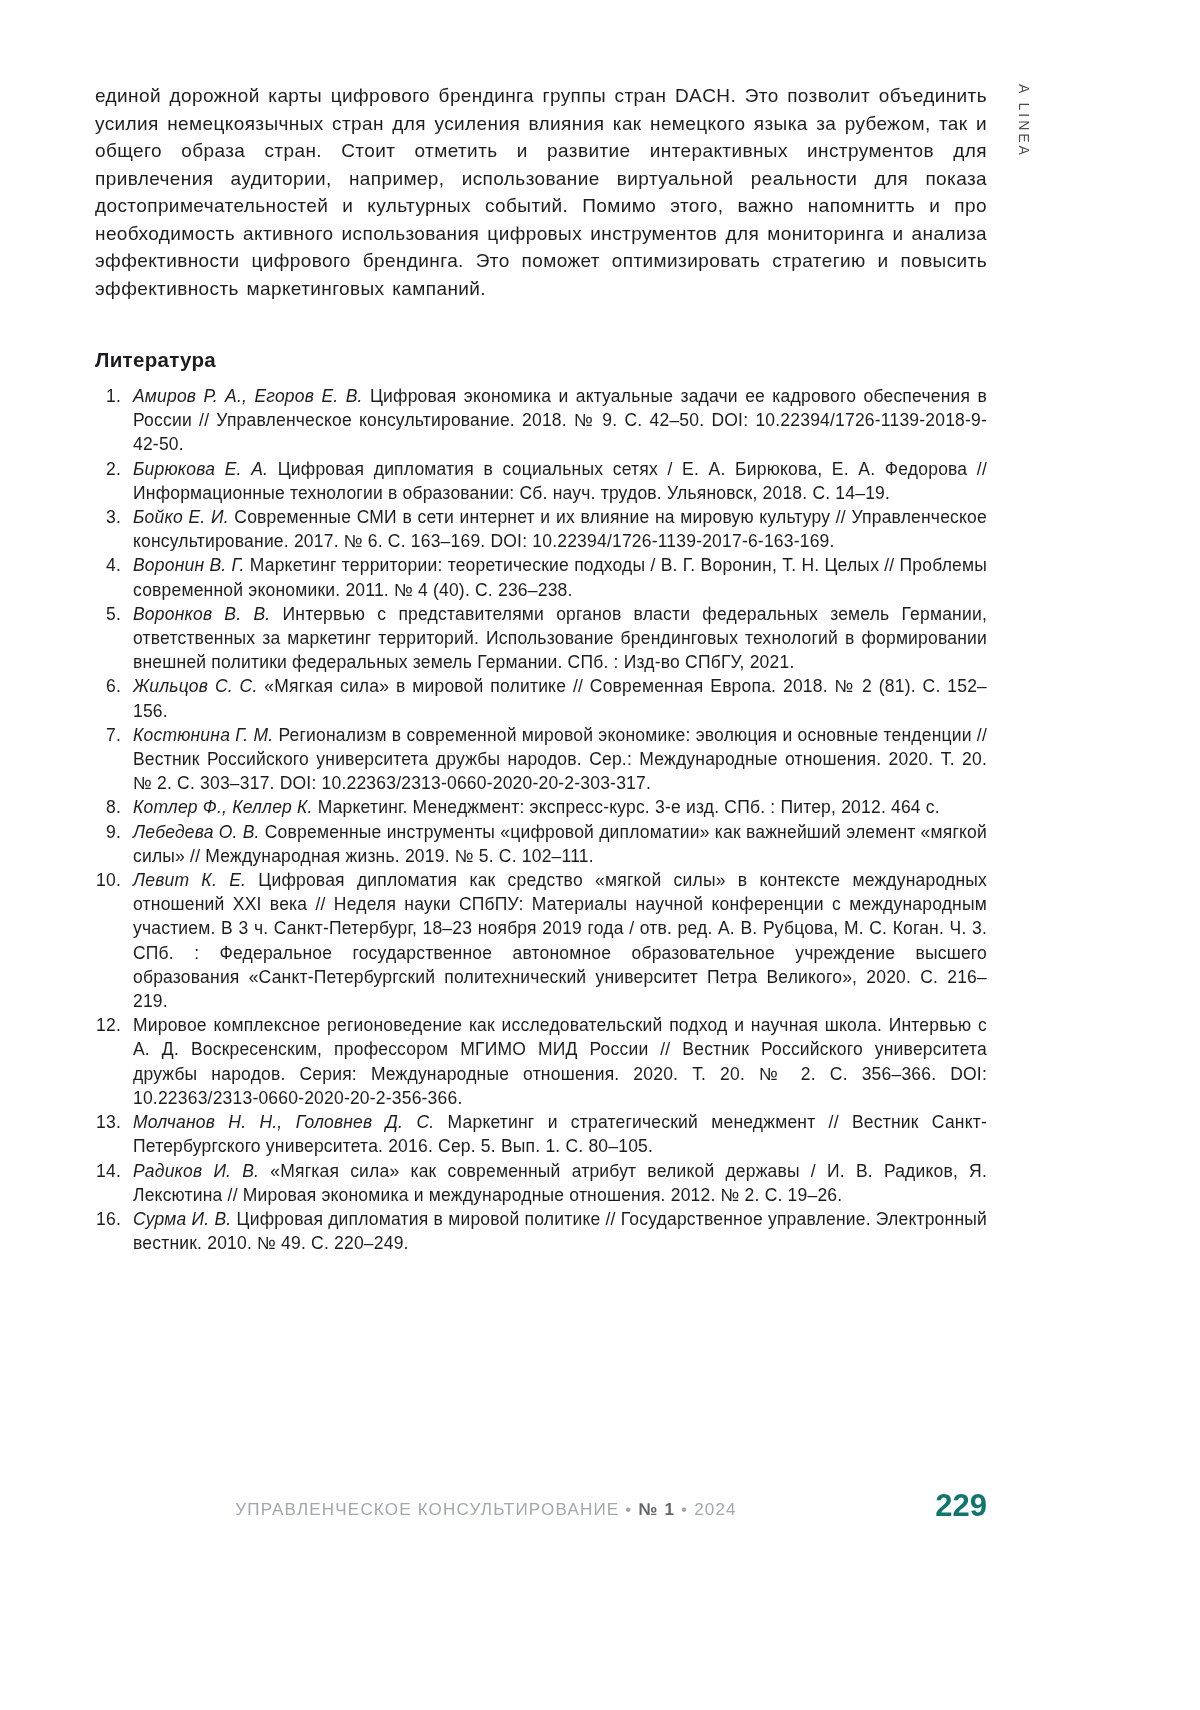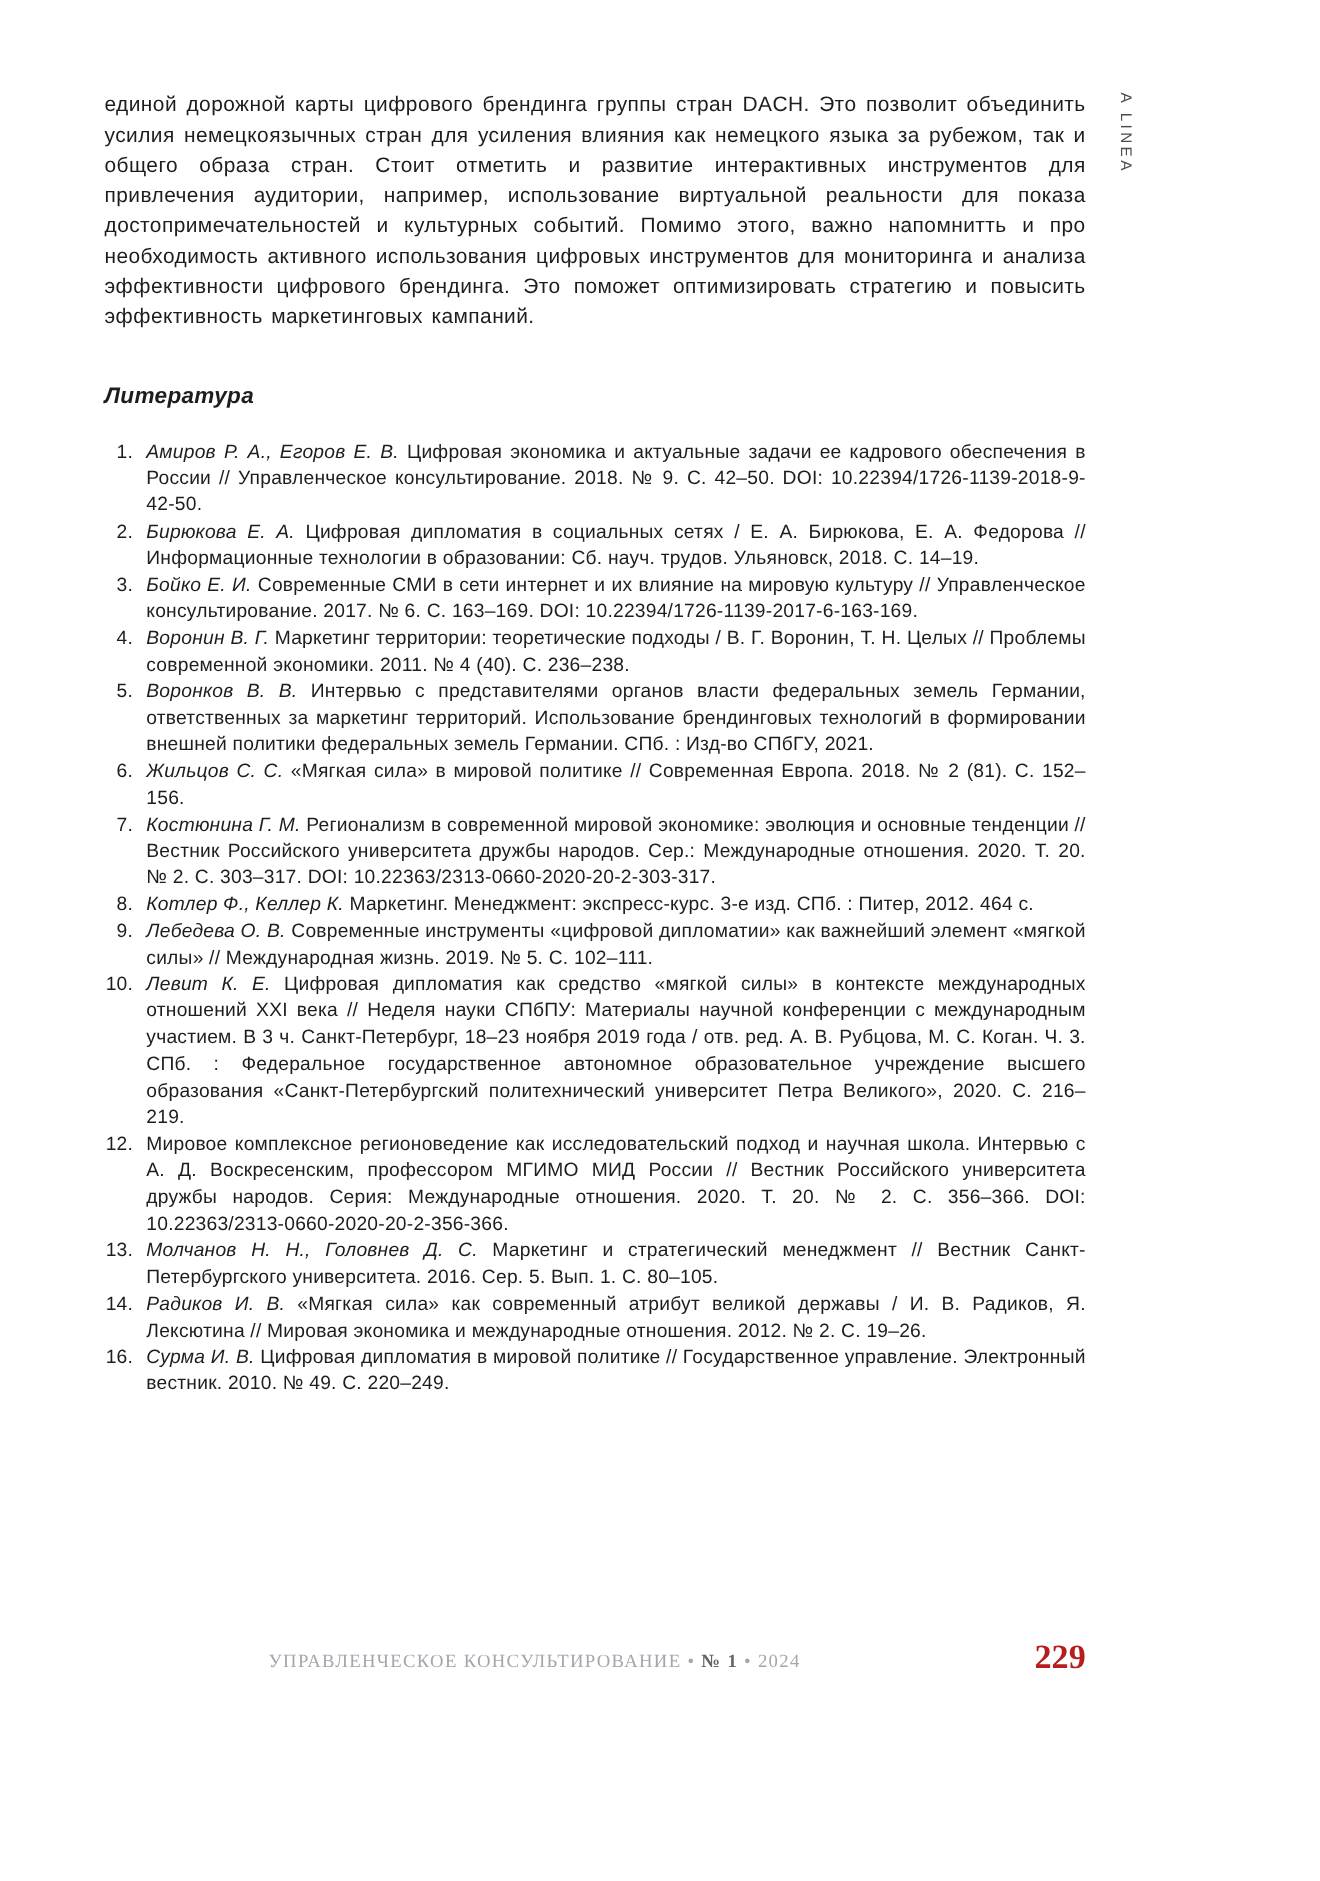--- a/index.html
+++ b/index.html
@@ -32,25 +32,24 @@
   .body-par {
     font-size: 19px;
     line-height: 27.5px;
     text-align: justify;
     letter-spacing: 0.4px;
     word-spacing: 2px;
   }
   .body-par.indent { text-indent: 30px; }
   .section-title {
     margin-top: 46px;
-    margin-bottom: 26px;
+    margin-bottom: 12px;
     font-size: 20.5px;
     font-weight: bold;
     letter-spacing: 0.3px;
-    font-style: italic;
   }
   .ref-list { list-style: none; }
   .ref-item {
     position: relative;
     padding-left: 38px;
     font-size: 17.5px;
     line-height: 24.2px;
     text-align: justify;
     letter-spacing: 0.2px;
   }
@@ -61,21 +60,20 @@
     width: 26px;
     text-align: right;
   }
   .ref-authors { font-style: italic; }
   .footer {
     position: absolute;
     left: 95px;
     top: 1488px;
     width: 892px;
     height: 46px;
-    font-family: Liberation Serif, serif;
   }
   .footer-journal {
     position: absolute;
     left: 0;
     right: 110px;
     top: 12px;
     text-align: center;
     font-size: 17px;
     letter-spacing: 1.2px;
     color: #a2a6ad;
@@ -84,21 +82,21 @@
   .footer-journal .issue {
     color: #63666b;
     font-weight: bold;
   }
   .footer-page {
     position: absolute;
     right: 0;
     top: 0;
     font-size: 31px;
     font-weight: bold;
-    color: #b91c1c;
+    color: #0f766e;
   }
 </style>
 </head>
 <body>
 
 <div class="page">
 
   <div class="side-label">A LINEA</div>
 
   <div class="content">

